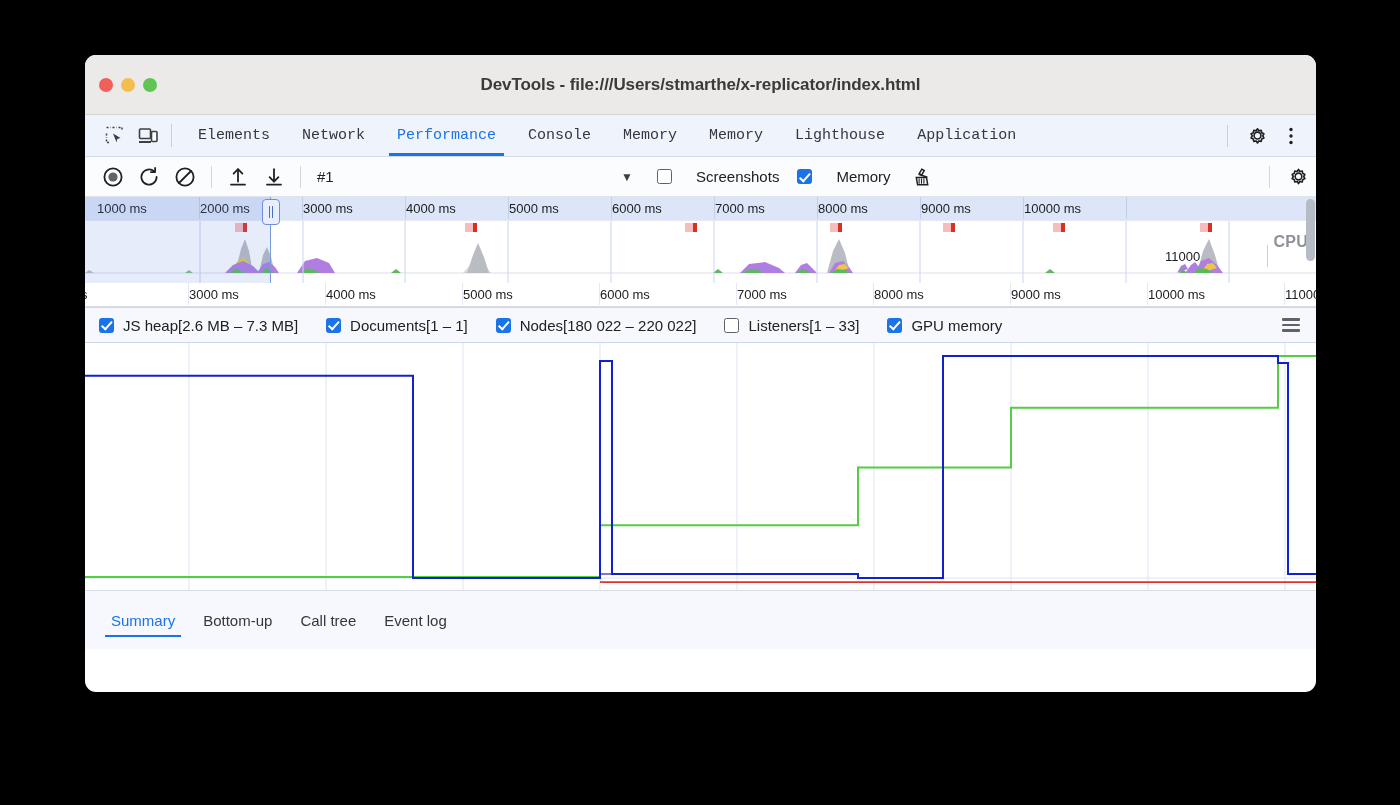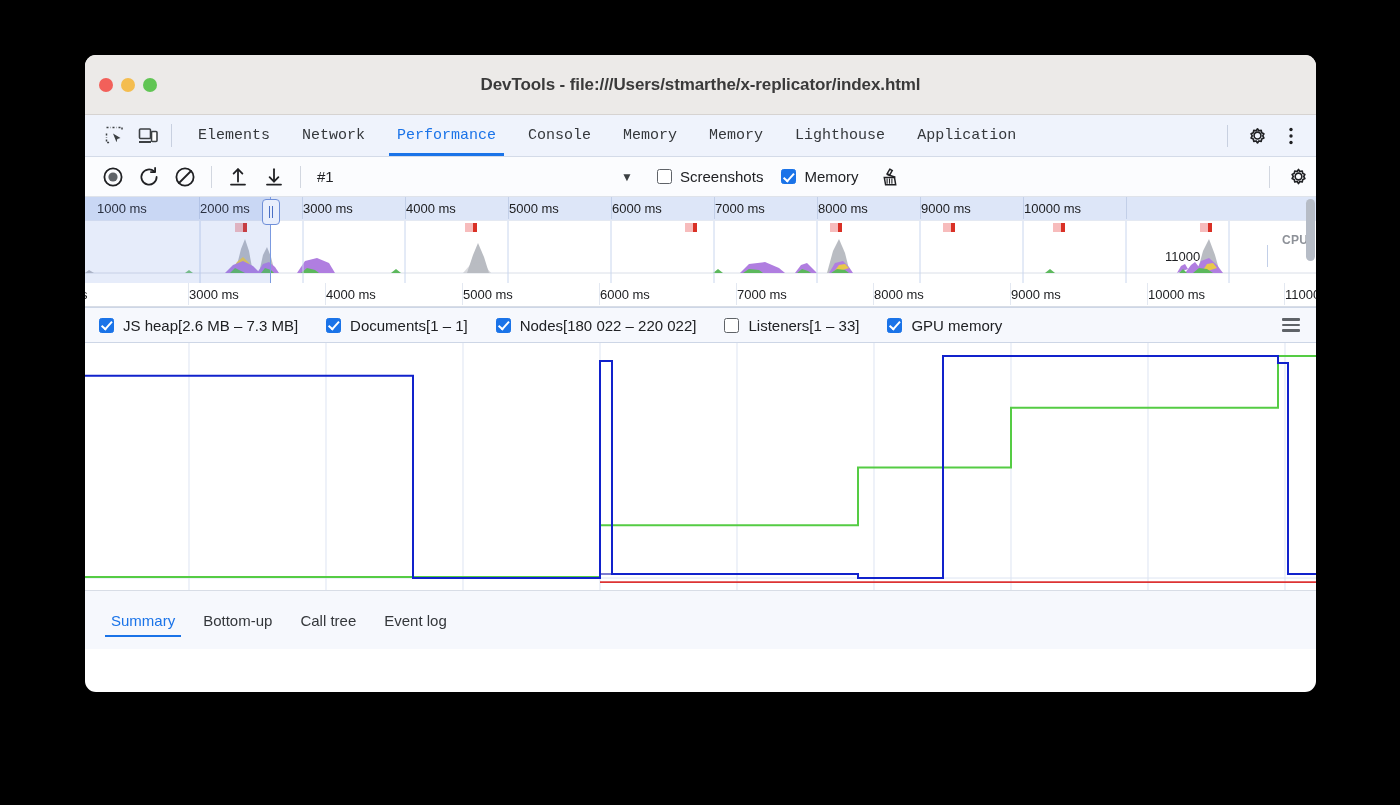--- a/index.html
+++ b/index.html
@@ -67,21 +67,21 @@
     border-bottom: 1px solid #dfe3ea;
     display: flex; align-items: center; padding-left: 10px;
   }
   .pt-icon { width: 36px; height: 30px; display: flex; align-items: center; justify-content: center; cursor: pointer; }
   .pt-sep { width: 1px; height: 22px; background: #d2d7e0; margin: 0 8px; }
   #profile-select {
     flex: 0 0 auto; width: 330px; height: 26px;
     display: flex; align-items: center; justify-content: space-between;
     padding: 0 6px 0 8px; font-size: 15px; color: #202124; cursor: pointer;
   }
-  .chk-wrap { display: flex; align-items: center; gap: 8px; cursor: pointer; margin-left: 18px; }
+  .chk-wrap { display: flex; align-items: center; gap: 24px; cursor: pointer; margin-left: 18px; }
   .chkbox {
     width: 15px; height: 15px; border: 1.6px solid #5f6368; border-radius: 2.5px;
     background: #fff; flex: none; position: relative;
   }
   .chkbox.on { background: #1a73e8; border-color: #1a73e8; }
   .chkbox.on::after {
     content: ""; position: absolute; left: 4px; top: 0.5px;
     width: 4px; height: 8.5px; border: solid #fff; border-width: 0 2px 2px 0;
     transform: rotate(42deg);
   }
@@ -99,21 +99,21 @@
   .tick {
     position: absolute; top: 0; height: 22px;
     border-right: 1px solid #c2cfe8;
     font-size: 13px; color: #202124;
     padding-right: 10px; line-height: 24px;
     white-space: nowrap; overflow: hidden;
   }
   .ov-graph { position: absolute; left: 0; right: 0; top: 24px; bottom: 0; }
   .ov-label {
     position: absolute; right: 8px;
-    font-size: 12px; font-weight: bold; color: #8d9198;
+    font-size: 16px; font-weight: bold; color: #8d9198;
     letter-spacing: .2px;
     margin-left: 16px;
   }
   .heap-annot {
     position: absolute; right: 8px; bottom: 2px;
     font-size: 13px; color: #4a4d52; background: rgba(255,255,255,.82);
     padding: 0 3px; white-space: nowrap;
   }
   #sel-overlay {
     position: absolute; left: 0; top: 0; bottom: 0; width: 186px;

